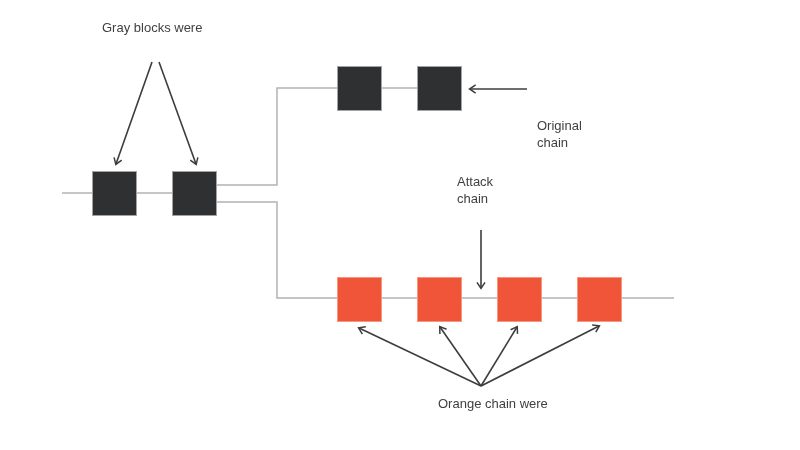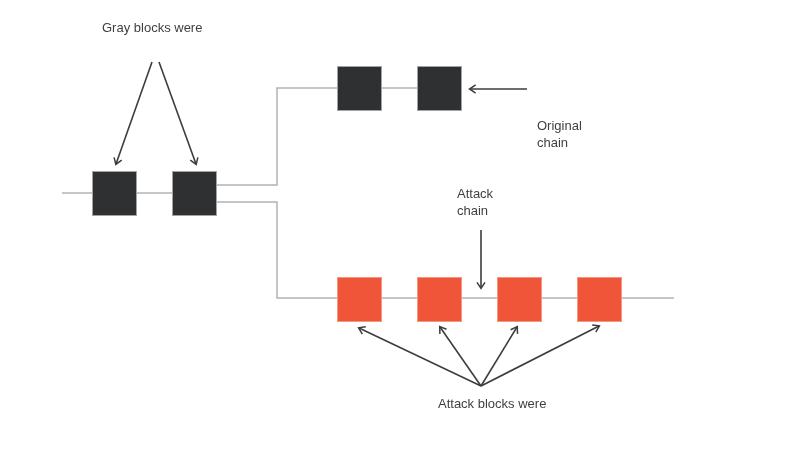--- a/index.html
+++ b/index.html
@@ -91,27 +91,27 @@
 
   <div class="label" style="left:102px; top:19px;">
     <div>Gray blocks were</div>
   </div>
 
   <div class="label" style="left:537px; top:73px;margin-top:44px;">
     <div>Original</div>
     <div>chain</div>
   </div>
 
-  <div class="label" style="left:457px; top:185px;">
+  <div class="label" style="left:457px; top:173px;">
     <div>Attack</div>
     <div>chain</div>
   </div>
 
   <div class="label" style="left:438px; top:395px;">
-    <div>Attack blocks were</div>
+    <div>Orange chain were</div>
   </div>
 
 <div class="block dark" style="left: 92px; top: 171px; width: 45px; height: 45px;"></div>
     <div class="block dark" style="left: 172px; top: 171px; width: 45px; height: 45px;"></div>
     <div class="block dark" style="left: 337px; top: 66px; width: 45px; height: 45px;"></div>
     <div class="block dark" style="left: 417px; top: 66px; width: 45px; height: 45px;"></div>
     <div class="block orange" style="left: 337px; top: 277px; width: 45px; height: 45px;"></div>
     <div class="block orange" style="left: 417px; top: 277px; width: 45px; height: 45px;"></div>
     <div class="block orange" style="left: 497px; top: 277px; width: 45px; height: 45px;"></div>
     <div class="block orange" style="left: 577px; top: 277px; width: 45px; height: 45px;"></div>

